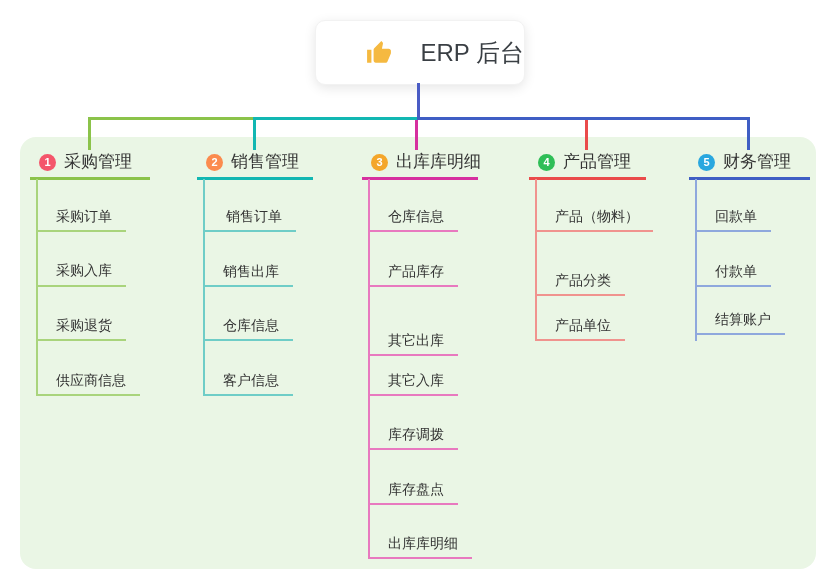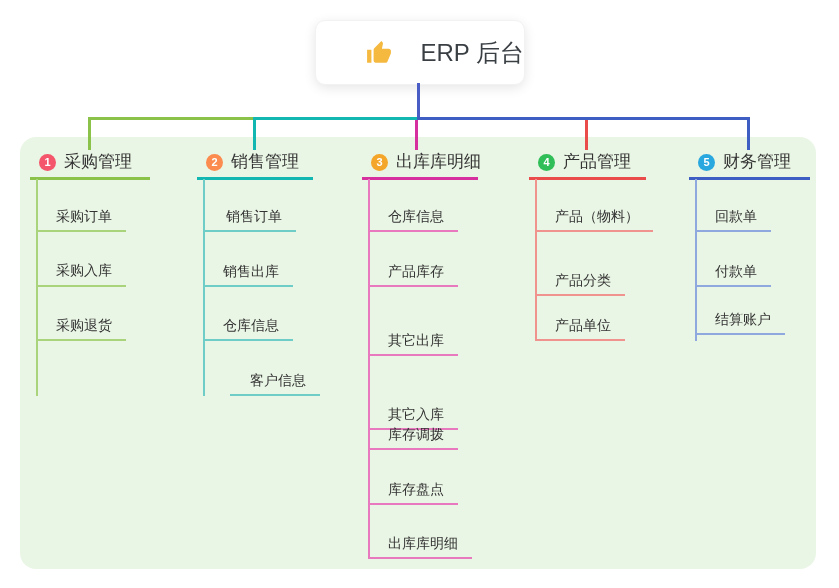--- a/index.html
+++ b/index.html
@@ -63,40 +63,41 @@
   <div class="vdrop" style="left: 747px; top: 120px; height: 30px; background-color: rgb(63, 94, 196);"></div>
 
   <div class="branch-header" style="left: 30px; top: 147px; width: 120px; border-bottom-color: rgb(139, 195, 74);">
     <span class="badge" style="background-color: rgb(244, 86, 107);">1</span>
     <span>采购管理</span>
   </div>
   <div class="childline" style="left: 36px; top: 179px; height: 217px; background-color: rgb(169, 212, 124);"></div>
   <div class="child-node" style="left: 36px; top: 204px; border-bottom-color: rgb(169, 212, 124);">采购订单</div>
   <div class="child-node" style="left: 36px; top: 259px; border-bottom-color: rgb(169, 212, 124); font-family: Liberation Mono, monospace;">采购入库</div>
   <div class="child-node" style="left: 36px; top: 313px; border-bottom-color: rgb(169, 212, 124);">采购退货</div>
+  <div class="child-node" style="left: 36px; top: 368px; border-bottom-color: rgb(169, 212, 124);">供应商信息</div>
 
   <div class="branch-header" style="left: 197px; top: 147px; width: 116px; border-bottom-color: rgb(18, 183, 178);">
     <span class="badge" style="background-color: rgb(251, 139, 78);">2</span>
     <span>销售管理</span>
   </div>
   <div class="childline" style="left: 203px; top: 179px; height: 217px; background-color: rgb(111, 205, 199);"></div>
   <div class="child-node" style="left: 203px; top: 204px; border-bottom-color: rgb(111, 205, 199); padding-left: 23px;">销售订单</div>
   <div class="child-node" style="left: 203px; top: 259px; border-bottom-color: rgb(111, 205, 199);">销售出库</div>
   <div class="child-node" style="left: 203px; top: 313px; border-bottom-color: rgb(111, 205, 199);">仓库信息</div>
-  <div class="child-node" style="left: 203px; top: 368px; border-bottom-color: rgb(111, 205, 199); margin-left: 27px;">客户信息</div>
+  <div class="child-node" style="left: 203px; top: 368px; border-bottom-color: rgb(111, 205, 199);">客户信息</div>
 
   <div class="branch-header" style="left: 362px; top: 147px; width: 116px; border-bottom-color: rgb(214, 48, 159);">
     <span class="badge" style="background-color: rgb(244, 166, 42);">3</span>
     <span>出库库明细</span>
   </div>
   <div class="childline" style="left: 368px; top: 179px; height: 380px; background-color: rgb(232, 121, 191);"></div>
   <div class="child-node" style="left: 368px; top: 204px; border-bottom-color: rgb(232, 121, 191);">仓库信息</div>
   <div class="child-node" style="left: 368px; top: 259px; border-bottom-color: rgb(232, 121, 191);">产品库存</div>
   <div class="child-node" style="left: 368px; top: 328px; border-bottom-color: rgb(232, 121, 191);">其它出库</div>
-  <div class="child-node" style="left: 368px; top: 368px; border-bottom-color: rgb(232, 121, 191); margin-top: 34px;">其它入库</div>
+  <div class="child-node" style="left: 368px; top: 368px; border-bottom-color: rgb(232, 121, 191);">其它入库</div>
   <div class="child-node" style="left: 368px; top: 422px; border-bottom-color: rgb(232, 121, 191);">库存调拨</div>
   <div class="child-node" style="left: 368px; top: 477px; border-bottom-color: rgb(232, 121, 191);">库存盘点</div>
   <div class="child-node" style="left: 368px; top: 531px; border-bottom-color: rgb(232, 121, 191);">出库库明细</div>
 
   <div class="branch-header" style="left: 529px; top: 147px; width: 117px; border-bottom-color: rgb(234, 75, 75);">
     <span class="badge" style="background-color: rgb(47, 190, 87);">4</span>
     <span>产品管理</span>
   </div>
   <div class="childline" style="left: 535px; top: 179px; height: 162px; background-color: rgb(240, 147, 142);"></div>
   <div class="child-node" style="left: 535px; top: 204px; border-bottom-color: rgb(240, 147, 142);">产品（物料）</div>

